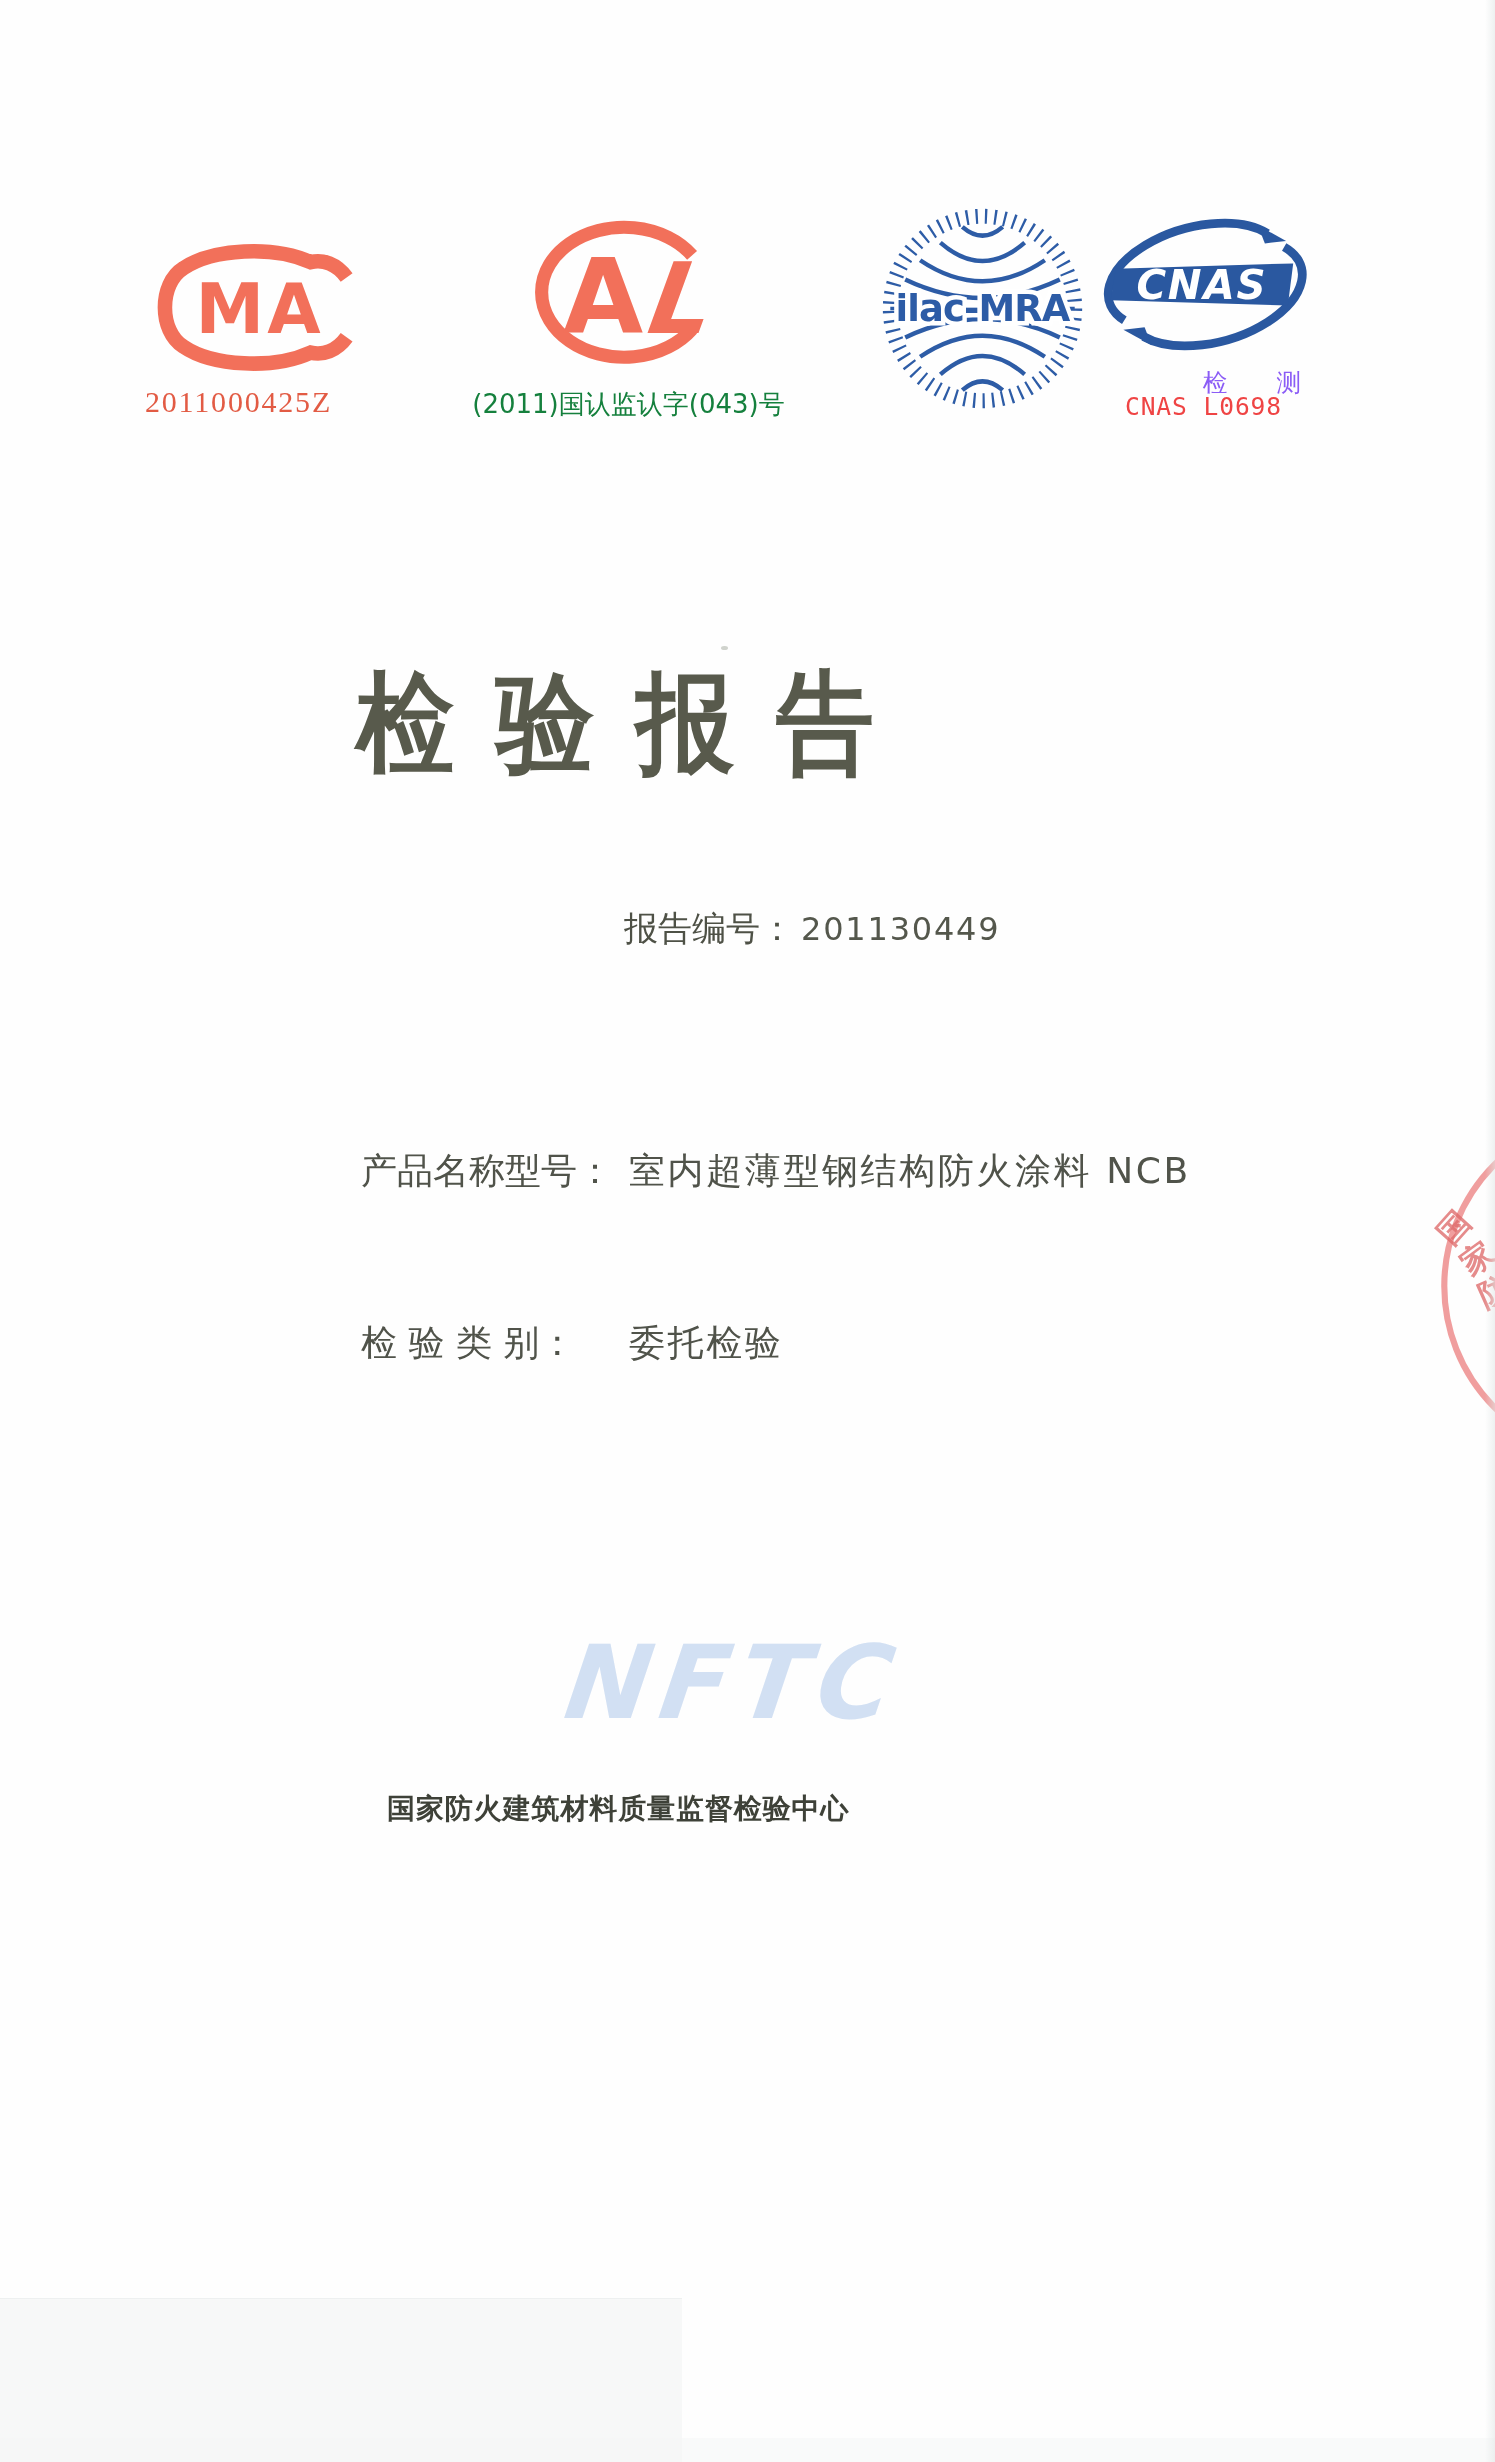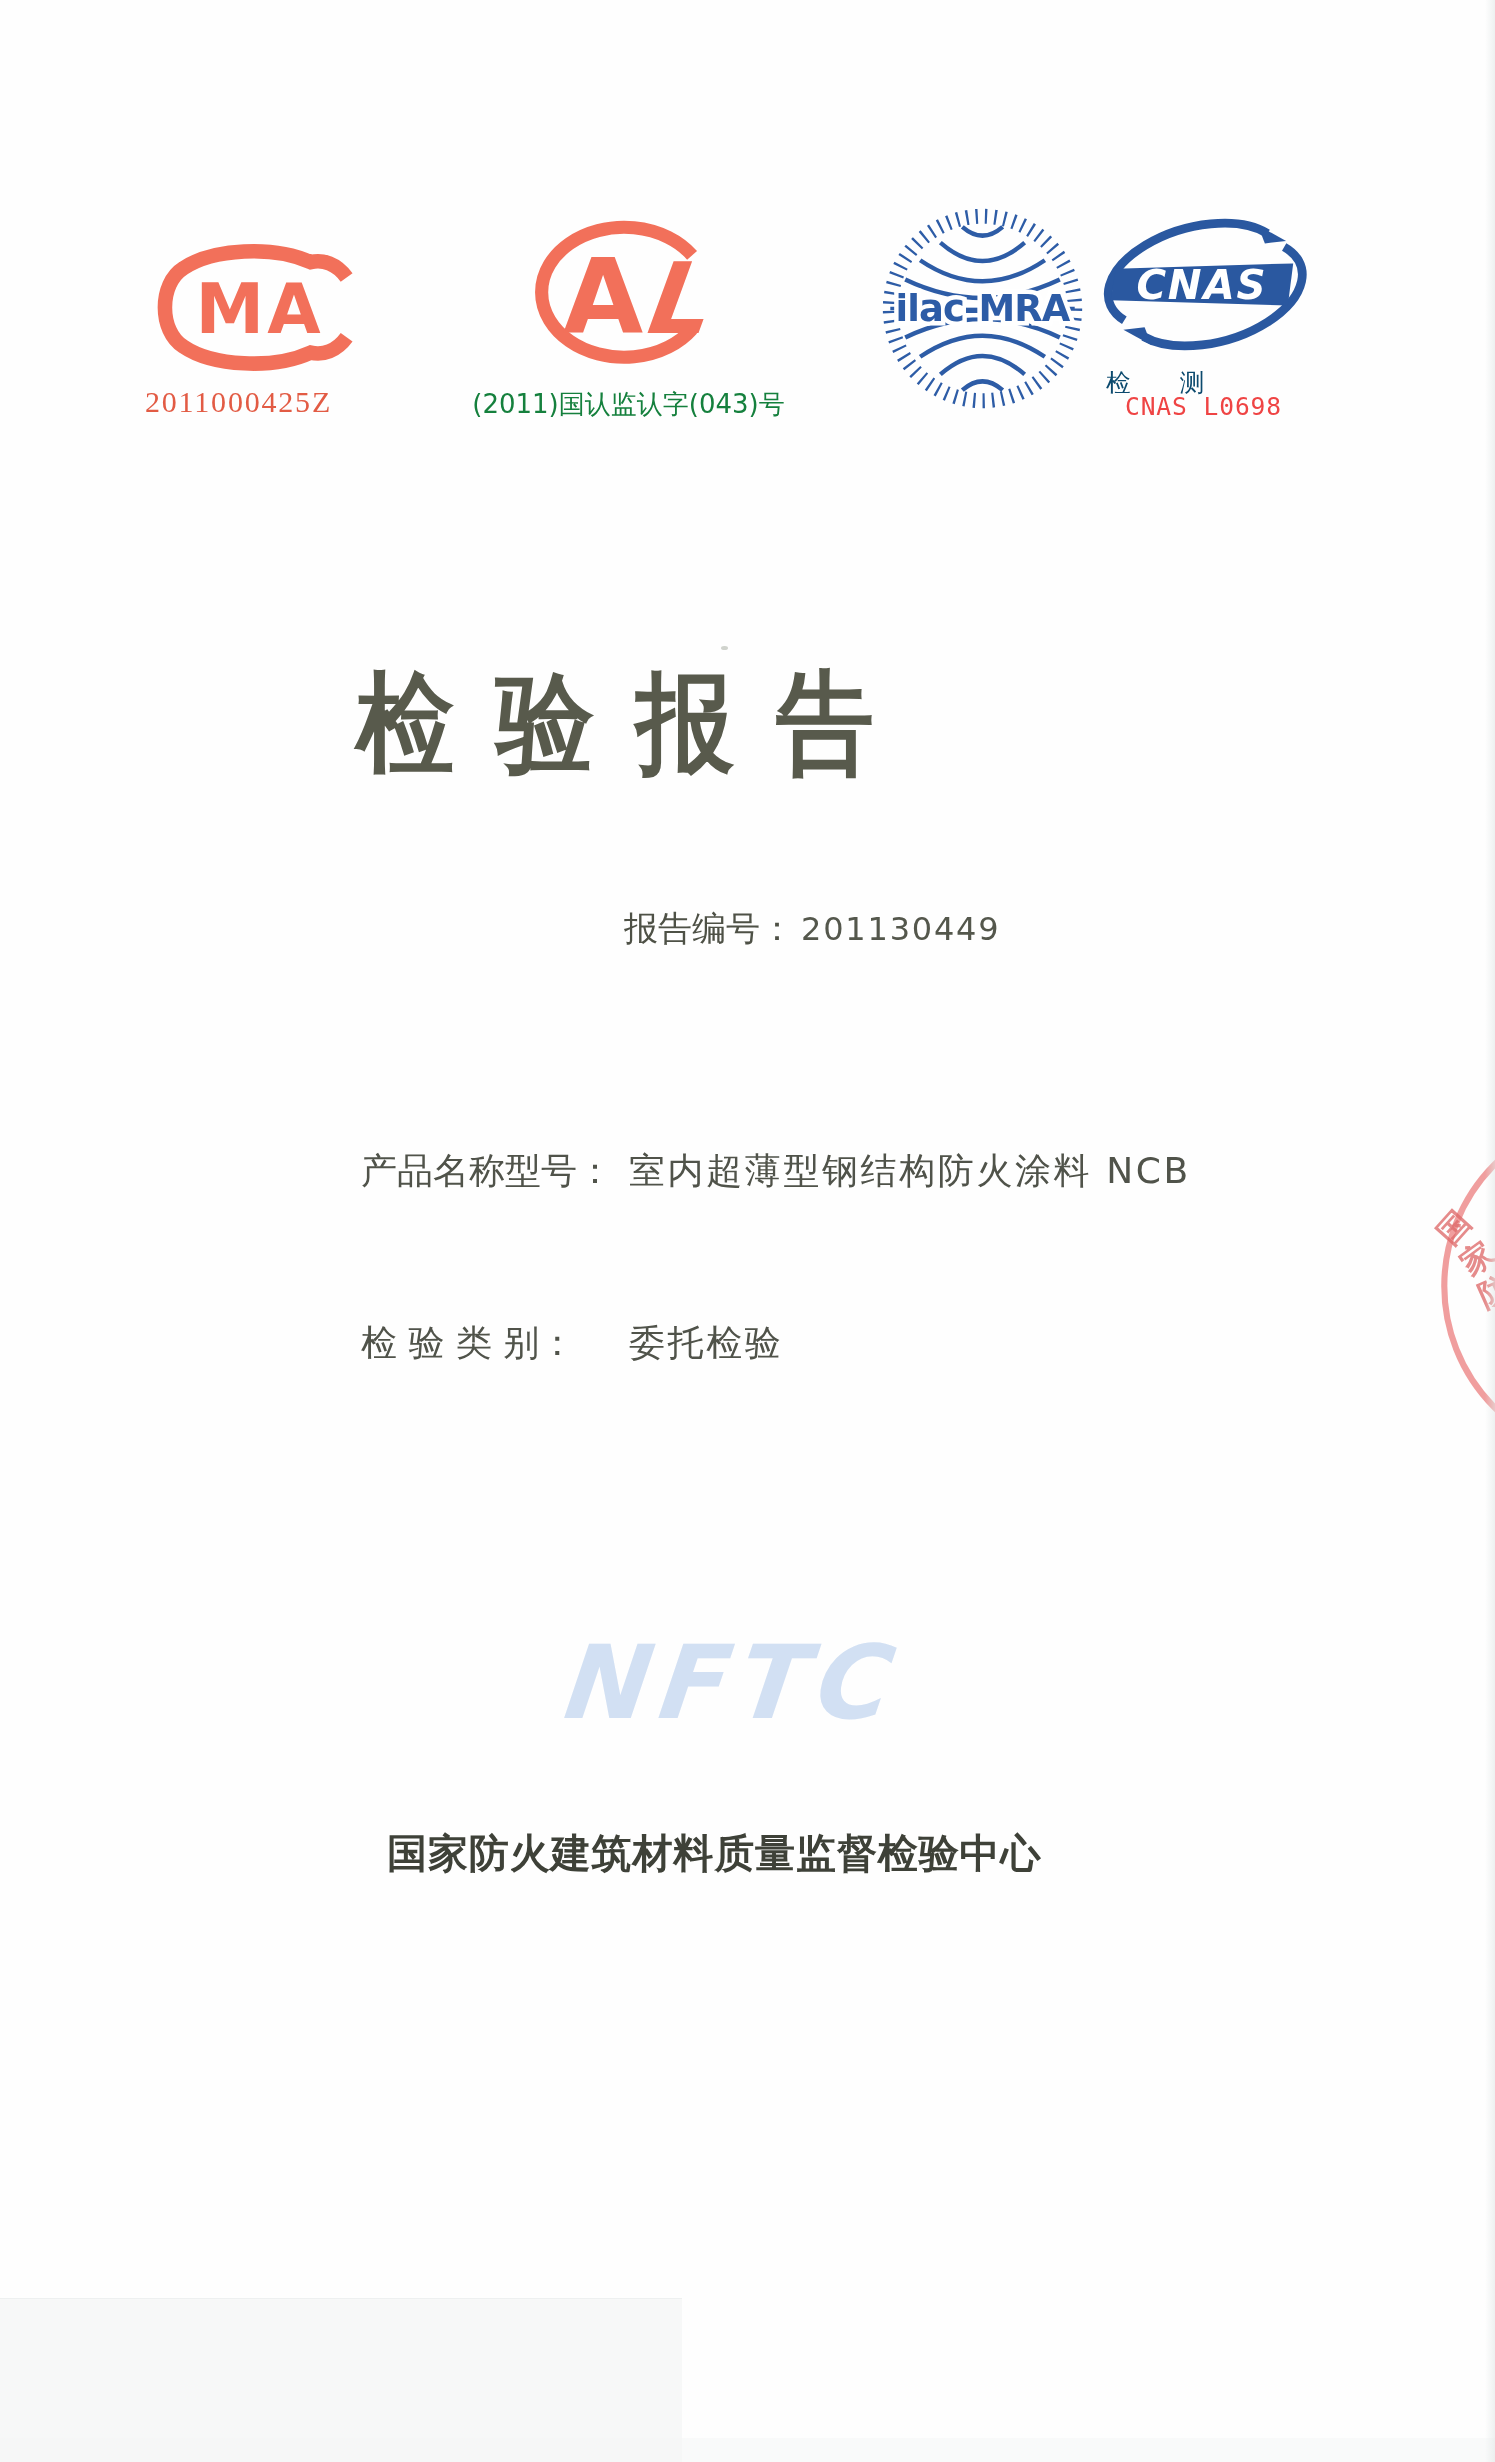--- a/index.html
+++ b/index.html
@@ -16,22 +16,22 @@
     font-family:"Liberation Serif",serif;font-size:30px;letter-spacing:1.8px;color:#e25b44;
   }
   .cal-logo{left:526px;top:215px;width:204px;height:158px;}
   .cal-caption{
     position:absolute;left:470px;top:387px;width:317px;text-align:center;
     font-size:26px;color:#15803d;white-space:nowrap;
   }
   .ilac-logo{left:878px;top:204px;width:209px;height:209px;}
   .cnas-logo{left:1098px;top:216px;width:213px;height:151px;}
   .cnas-caption-cn{
-    position:absolute;left:1106px;top:366px;width:195px;text-align:left;
-    font-size:24.6px;color:#0c4a6e;white-space:nowrap;
+    position:absolute;left:1106px;top:366px;width:195px;text-align:right;
+    font-size:24.6px;color:#8b5cf6;white-space:nowrap;
   }
   .cnas-caption-code{
     position:absolute;left:1106px;top:392px;width:195px;text-align:center;
     font-family:"DejaVu Sans Mono",monospace;font-size:24.6px;letter-spacing:0.9px;color:#ef4444;white-space:nowrap;
   }
   
   .title{
     position:absolute;left:356px;top:651px;
     font-size:98px;font-weight:700;letter-spacing:42px;color:#585a4c;
     transform:scaleY(1.12);transform-origin:left top;white-space:nowrap;
@@ -52,21 +52,21 @@
   .field-3{top:1319px;}
   
   .watermark{
     position:absolute;left:567px;top:1623px;
     font-size:102px;font-weight:700;font-style:italic;letter-spacing:8.8px;
     color:#d2e0f3;transform:skewX(-8deg);white-space:nowrap;
   }
   
   .org{
     position:absolute;left:387px;top:1790px;
-    font-size:40px;font-weight:600;letter-spacing:0.9px;color:#3e4138;white-space:nowrap;margin-top:36px;
+    font-size:28px;font-weight:600;letter-spacing:0.9px;color:#3e4138;white-space:nowrap;
   }
   
   .stamp{position:absolute;left:1425px;top:1134px;width:71px;height:290px;overflow:hidden;}
   
   .speck{position:absolute;left:721px;top:646px;width:7px;height:4.4px;background:#9aa092;opacity:.45;border-radius:50%;}
   .scan-band-bottom-left{
     position:absolute;left:0;top:2298px;width:682px;height:164px;
     background:#f1f4f4;opacity:.5;border-top:0.9px solid rgba(185,196,196,.35);
   }
   .scan-strip-bottom{

